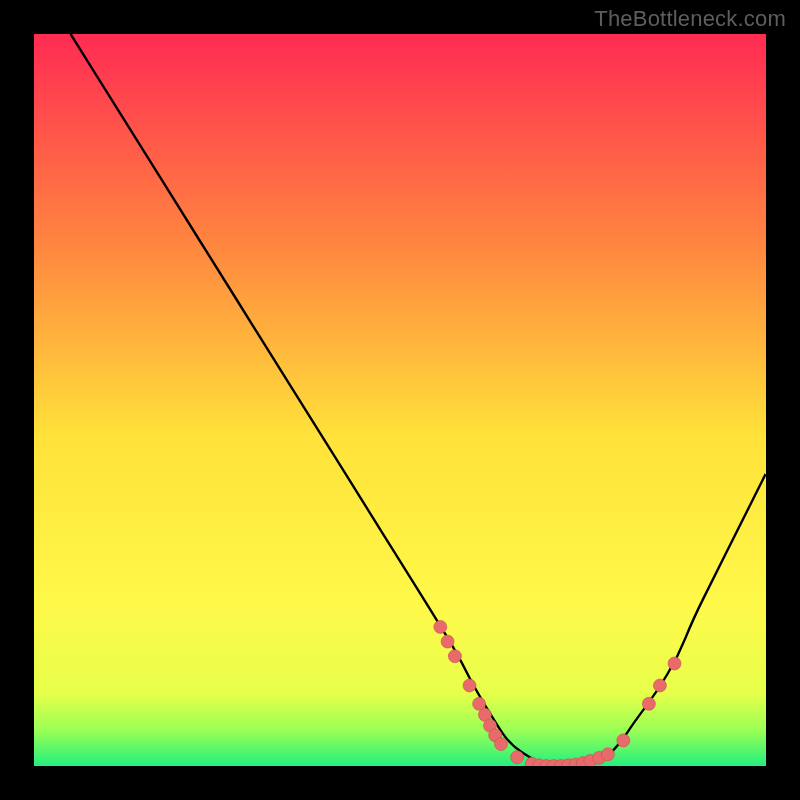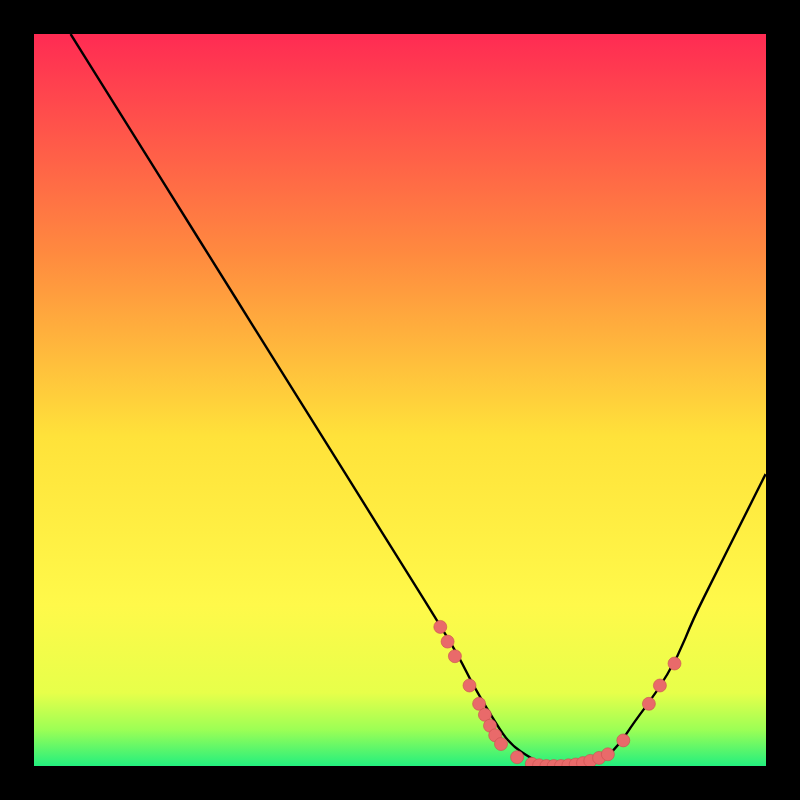--- a/index.html
+++ b/index.html
@@ -33,20 +33,21 @@
     top: 34px;
     width: 732px;
     height: 732px;
   }
   svg { display: block; }
 </style>
 </head>
 <body>
 
 <div class="stage">
+  <div class="watermark">TheBottleneck.com</div>
 
   <div class="plot">
     <svg id="chart-svg" width="732" height="732" viewBox="0 0 732 732">
       <defs>
         <linearGradient id="bgGrad" x1="0" y1="0" x2="0" y2="1">
           <stop id="g0" offset="0%" stop-color="#ff2b53"></stop>
           <stop id="g1" offset="30%" stop-color="#ff8a3f"></stop>
           <stop id="g2" offset="55%" stop-color="#ffe23a"></stop>
           <stop id="g3" offset="78%" stop-color="#fff94a"></stop>
           <stop id="g4" offset="90%" stop-color="#e7ff4a"></stop>

